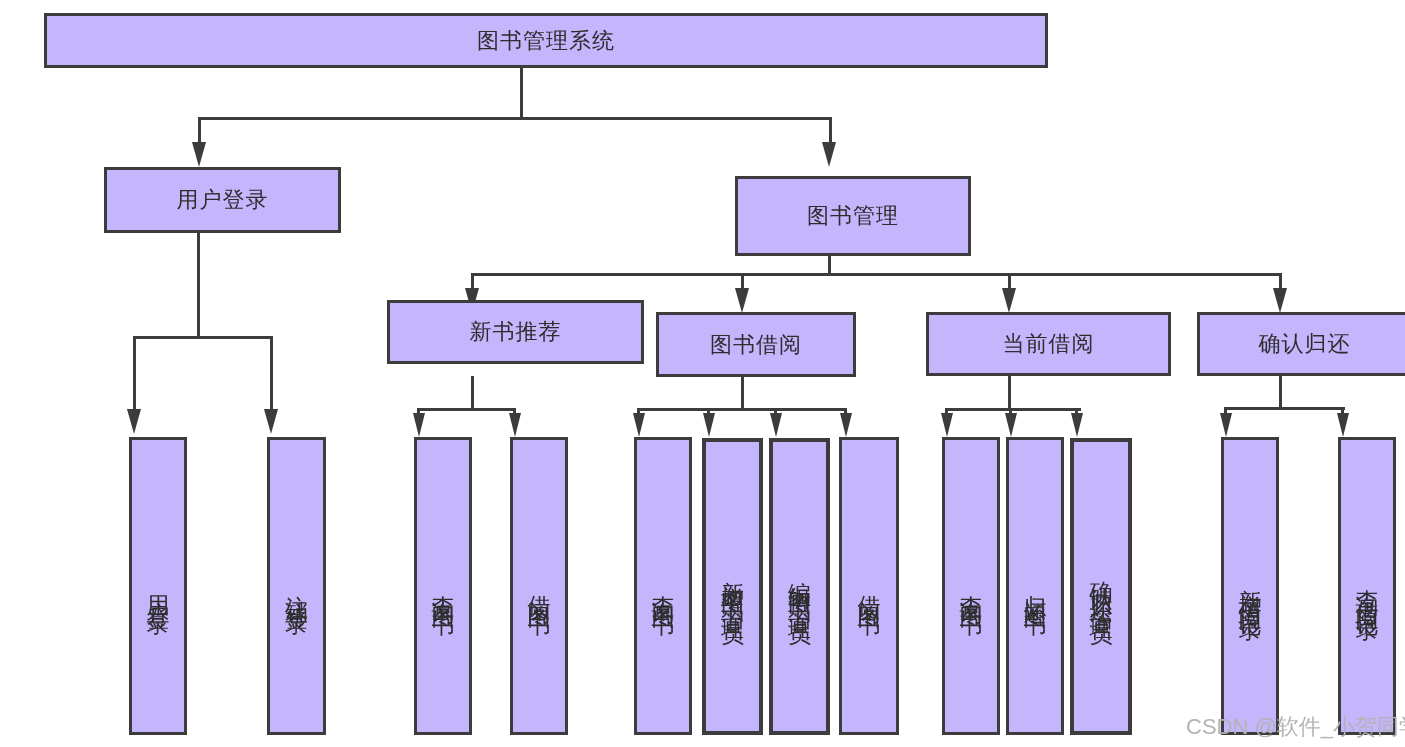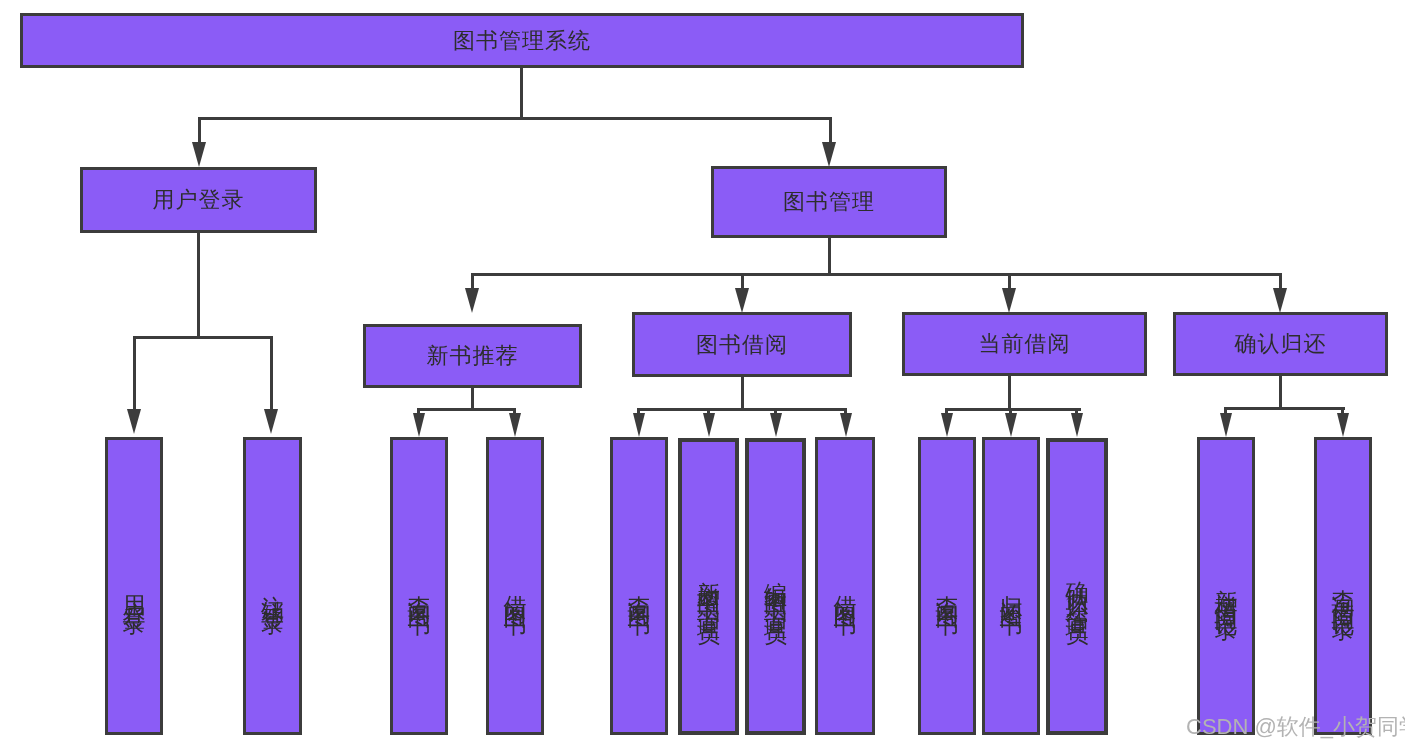--- a/index.html
+++ b/index.html
@@ -5,23 +5,23 @@
   html,body { margin:0; padding:0; background:#ffffff; }
   .canvas {
     position:relative; width:1405px; height:747px; overflow:hidden;
     background:var(--background,#ffffff);
     font-family:"Liberation Sans","DejaVu Sans",sans-serif;
     color:var(--text,#2d2d2d);
   }
   .box {
     position:absolute; box-sizing:border-box;
     border:3px solid var(--line,#3c3c3c);
-    background:#8b5cf6;
+    background:#c4b5fd;
     display:flex; align-items:center; justify-content:center;
-    text-align:center; z-index:2;
+    text-align:center; z-index:2;margin-left:24px;
   }
   .box.h { font-size:22px; letter-spacing:1px; }
   .box.v {
     writing-mode:vertical-rl; text-orientation:mixed;
     font-size:23px; letter-spacing:6px; line-height:1;
     padding-top:6px;
   }
   .box.thick { border-width:4px; }
   .line { position:absolute; background:var(--line,#3c3c3c); z-index:1; }
   .arrow {
@@ -45,42 +45,42 @@
   <div class="box h" style="left:20px;top:13px;width:1004px;height:55px">图书管理系统</div>
 
   <div class="line" style="left:520px;top:67px;width:3px;height:51px"></div>
   <div class="line" style="left:198px;top:117px;width:634px;height:3px"></div>
   <div class="line" style="left:198px;top:119px;width:3px;height:25px"></div>
   <div class="line" style="left:829px;top:119px;width:3px;height:25px"></div>
   <div class="arrow" style="left:192px;top:142px"></div>
   <div class="arrow" style="left:822px;top:142px"></div>
 
   <div class="box h" style="left:80px;top:167px;width:237px;height:66px">用户登录</div>
-  <div class="box h" style="left:711px;top:166px;width:236px;height:72px">图书管理</div>
+  <div class="box h" style="left:711px;top:176px;width:236px;height:80px">图书管理</div>
 
   <div class="line" style="left:197px;top:233px;width:3px;height:104px"></div>
   <div class="line" style="left:133px;top:336px;width:140px;height:3px"></div>
   <div class="line" style="left:133px;top:338px;width:3px;height:72px"></div>
   <div class="line" style="left:270px;top:338px;width:3px;height:72px"></div>
   <div class="arrow" style="left:127px;top:409px"></div>
   <div class="arrow" style="left:264px;top:409px"></div>
 
   <div class="line" style="left:828px;top:233px;width:3px;height:42px"></div>
   <div class="line" style="left:471px;top:273px;width:811px;height:3px"></div>
   <div class="line" style="left:471px;top:275px;width:3px;height:14px"></div>
   <div class="line" style="left:741px;top:275px;width:3px;height:14px"></div>
   <div class="line" style="left:1008px;top:275px;width:3px;height:14px"></div>
   <div class="line" style="left:1279px;top:275px;width:3px;height:14px"></div>
   <div class="arrow" style="left:465px;top:288px"></div>
   <div class="arrow" style="left:735px;top:288px"></div>
   <div class="arrow" style="left:1002px;top:288px"></div>
   <div class="arrow" style="left:1273px;top:288px"></div>
 
-  <div class="box h" style="left:363px;top:324px;width:219px;height:64px">新书推荐</div>
-  <div class="box h" style="left:632px;top:312px;width:220px;height:65px">图书借阅</div>
+  <div class="box h" style="left:363px;top:300px;width:257px;height:64px">新书推荐</div>
+  <div class="box h" style="left:632px;top:312px;width:200px;height:65px">图书借阅</div>
   <div class="box h" style="left:902px;top:312px;width:245px;height:64px">当前借阅</div>
   <div class="box h" style="left:1173px;top:312px;width:215px;height:64px">确认归还</div>
 
   <div class="line" style="left:471px;top:376px;width:3px;height:34px"></div>
   <div class="line" style="left:417px;top:408px;width:99px;height:3px"></div>
   <div class="line" style="left:417px;top:410px;width:3px;height:5px"></div>
   <div class="line" style="left:513px;top:410px;width:3px;height:5px"></div>
   <div class="arrow small" style="left:413px;top:413px"></div>
   <div class="arrow small" style="left:509px;top:413px"></div>
 

